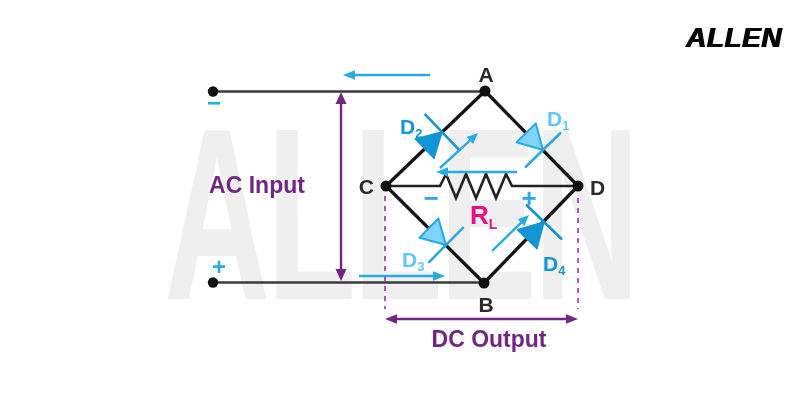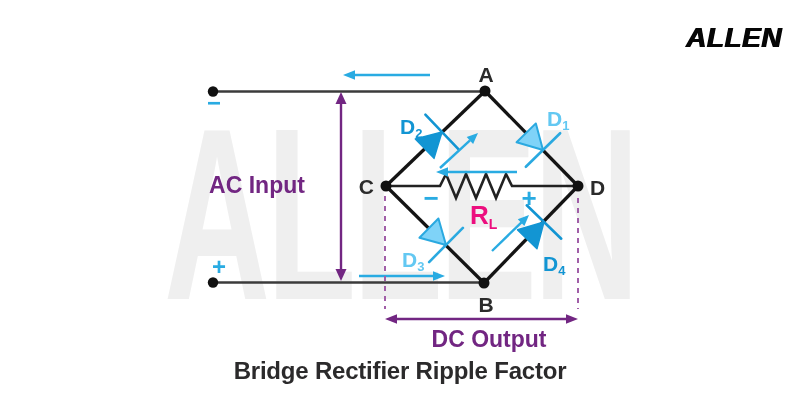--- a/index.html
+++ b/index.html
@@ -138,15 +138,14 @@
     <line class="dashed" x1="578" y1="198" x2="578" y2="309"></line>
     <g>
       <line class="pul" x1="396" y1="319" x2="567" y2="319"></line>
       <polygon class="puh" points="385,319 397,314.3 397,323.7"></polygon>
       <polygon class="puh" points="578,319 566,314.3 566,323.7"></polygon>
     </g>
     <text class="putext" x="489" y="347" font-size="24" text-anchor="middle">DC Output</text>
   </svg>
 
   <div class="logo">ALLEN</div>
-  <div class="title">Bridge Rectifier Ripple Factor</div>
 
 </div>
 
 </body></html>

